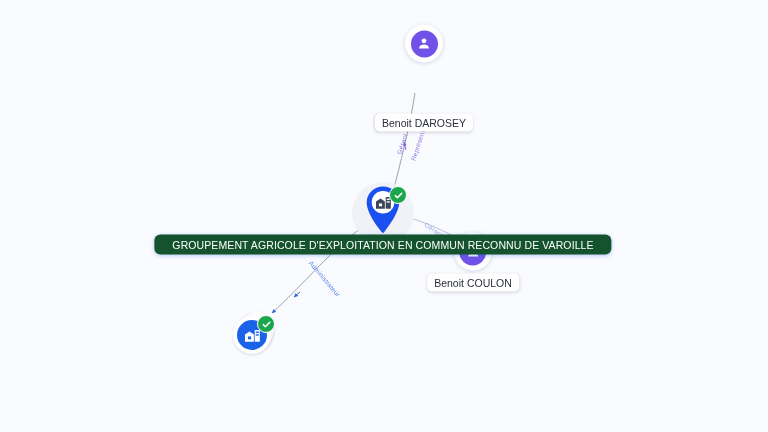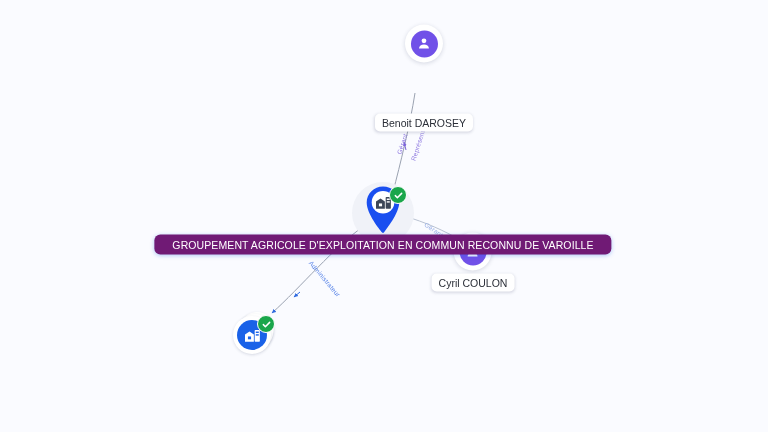--- a/index.html
+++ b/index.html
@@ -130,21 +130,21 @@
     background: #ffffff;
     color: #2b2f38;
     font-size: 10.5px;
     line-height: 14px;
     padding: 2px 7px;
     border-radius: 5px;
     white-space: nowrap;
     box-shadow: 0 1px 3px rgba(40,50,90,.17);
   }
   .node-label.primary {
-    background: #701a75;
+    background: #14532d;
     color: #ffffff;
     font-size: 10.5px;
     letter-spacing: .1px;
     padding: 3px 18px;
     border-radius: 6px;
     box-shadow: 0 1px 4px rgba(26,98,232,.35);
   }
 
   
   .main-label {
@@ -243,21 +243,21 @@
 
   <div class="node" style="left:473px; top:262px; z-index:3;">
     <div class="avatar-ring">
       <div class="avatar-disc">
         <svg width="16" height="16" viewBox="0 0 24 24" fill="#ffffff">
           <circle cx="12" cy="8" r="3.6"></circle>
           <path d="M4.6 19.4c0-3.7 3.3-5.8 7.4-5.8s7.4 2.1 7.4 5.8z"></path>
         </svg>
       </div>
     </div>
-    <div class="node-label">Cyril COULON</div>
+    <div class="node-label">Benoit COULON</div>
   </div>
 
   <div class="node" style="left:254px; top:333px;">
     <div class="stack">
       <div class="sheet s3"></div>
       <div class="sheet s2"></div>
       <div class="sheet s1"></div>
       <div class="co-disc">
         <svg width="17" height="15" viewBox="0 0 24 22">
           <path d="M1 20h13V9.5L7.6 5.2 1 9.5z" fill="#ffffff"></path>

